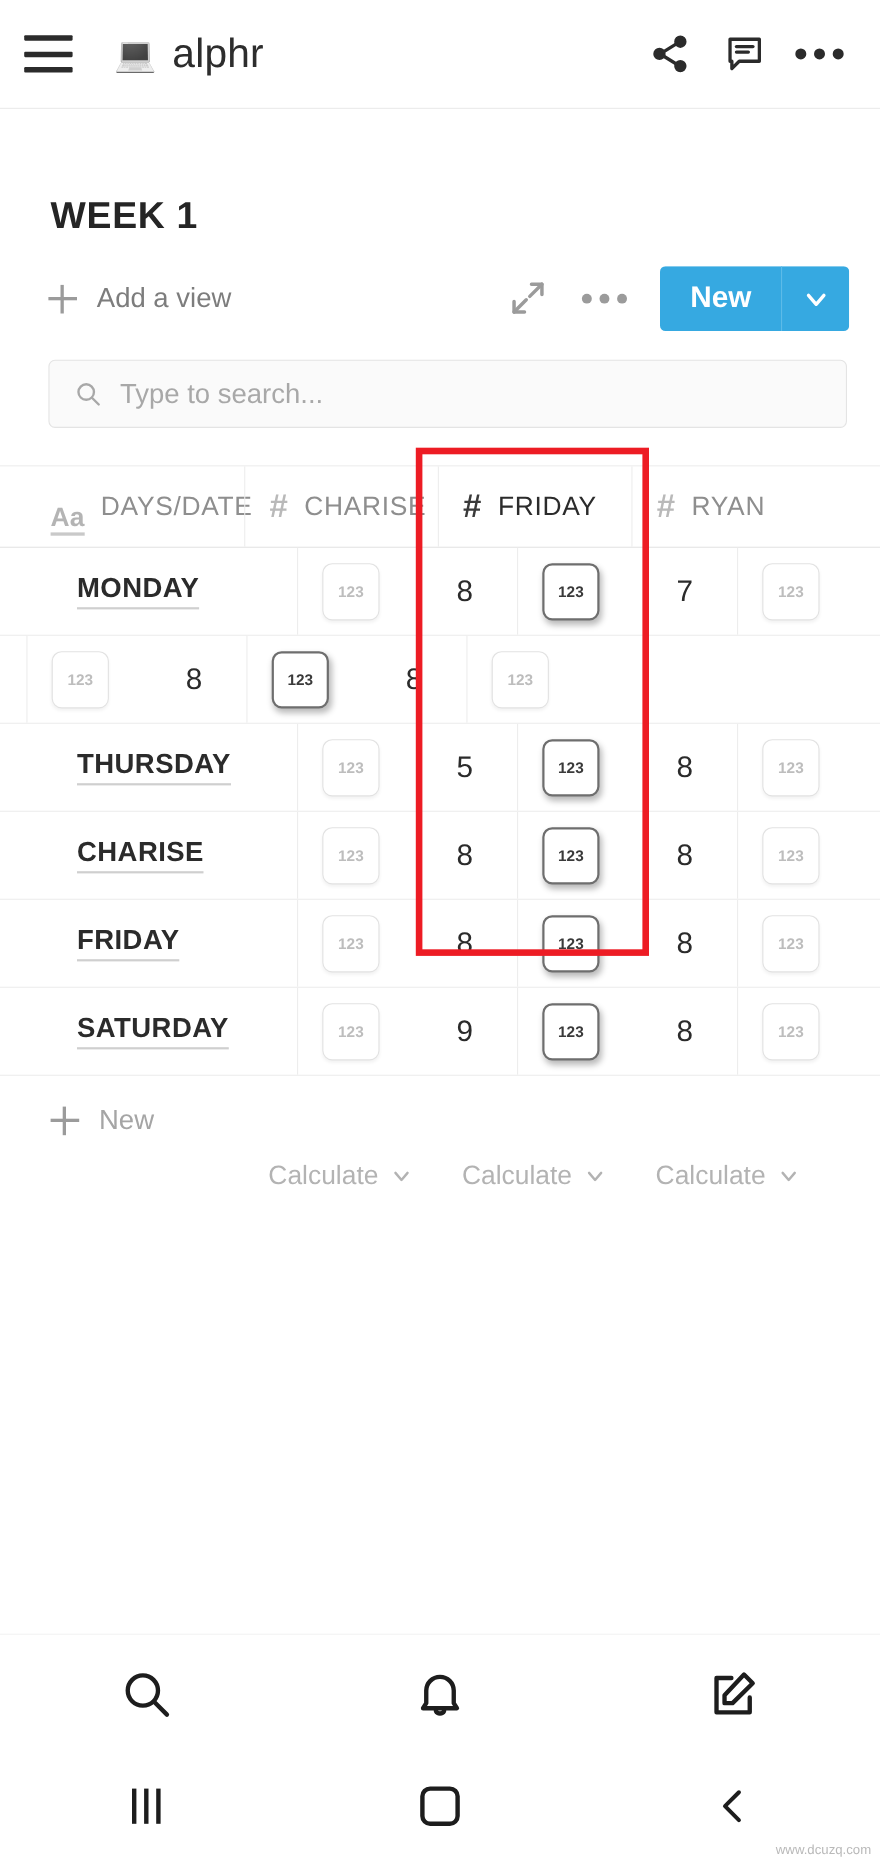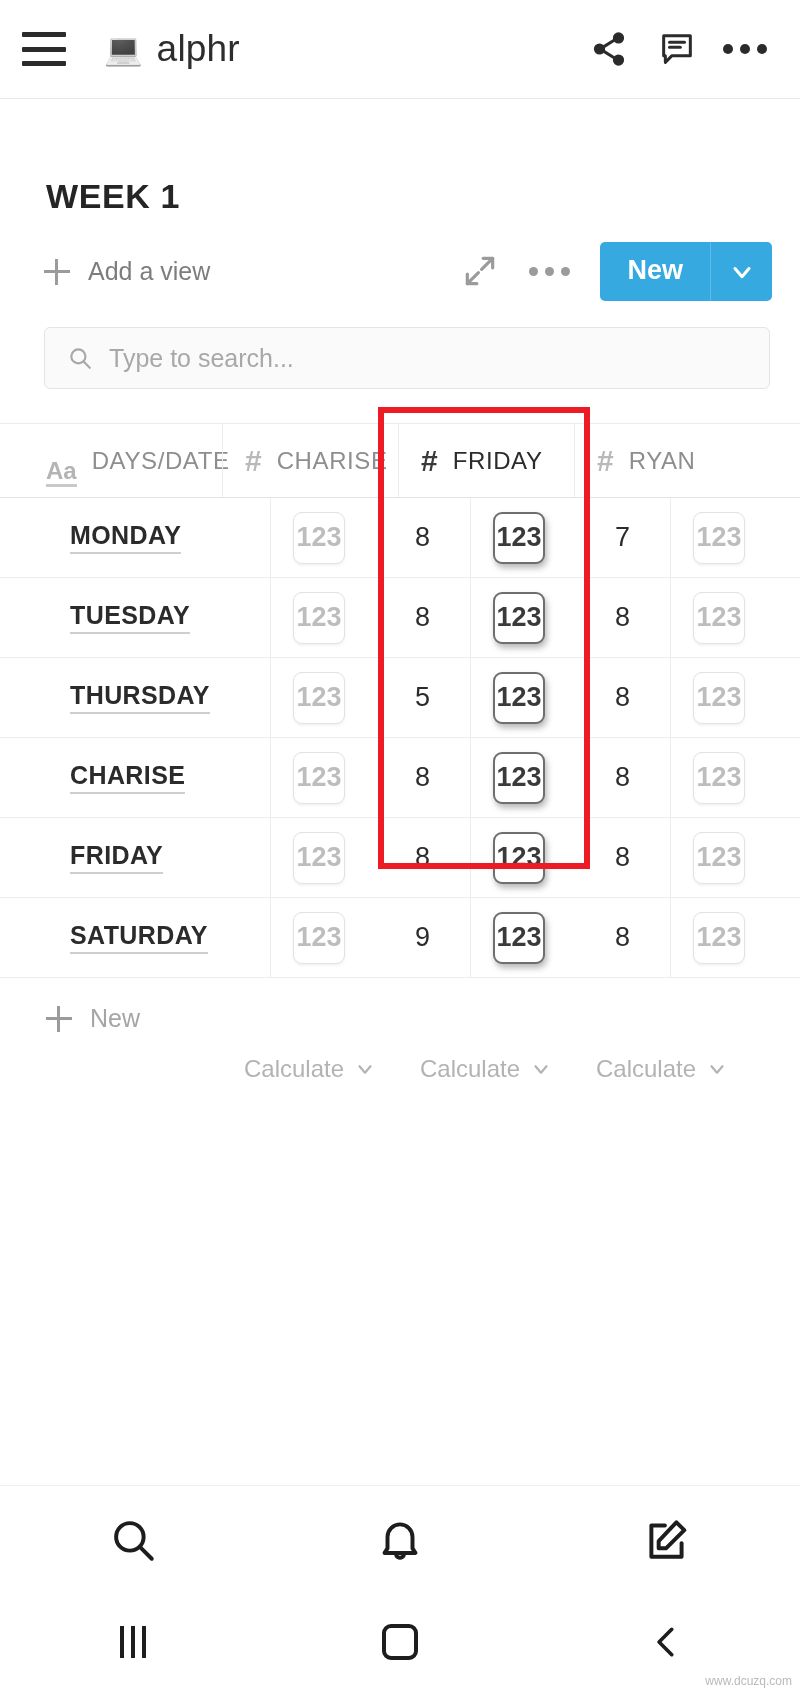--- a/index.html
+++ b/index.html
@@ -82,21 +82,21 @@
   .hdr-hash { font-size: 30px; font-weight: bold; color: #b9b9b9; line-height: 1; }
   .hdr-hash.dark { color: #3a3a3a; }
   .hdr-label { font-size: 24px; color: #8e8e8e; letter-spacing: .6px; }
   .hdr-label.dark { color: #2b2b2b; }
 
   .day-label { font-size: 25px; font-weight: bold; color: #2b2b2b;
     letter-spacing: .4px; border-bottom: 2px solid #cfcfcf; padding-bottom: 2px; }
 
   .badge123 { width: 52px; height: 52px; border: 1px solid #e2e2e2; border-radius: 9px;
     background: #fff; display: flex; align-items: center; justify-content: center;
-    font-size: 27px; font-weight: bold; color: #bdbdbd; box-shadow: 0 2px 3px rgba(0,0,0,.05); }
+    font-size: 14px; font-weight: bold; color: #bdbdbd; box-shadow: 0 2px 3px rgba(0,0,0,.05); }
   .badge123.dark { border: 2px solid #6e6e6e; color: #3a3a3a;
     box-shadow: 2px 4px 6px rgba(0,0,0,.28); }
   .cell-val { font-size: 27px; color: #2b2b2b; }
 
   .newrow { display: flex; align-items: center; gap: 18px; padding: 26px 0 0 46px; }
   .newrow-label { font-size: 25px; color: #a5a5a5; }
 
   .calcrow { display: flex; padding-top: 22px; }
   .calc-first { width: 222px; flex: 0 0 222px; }
   .calc-cell { width: 176px; flex: 0 0 176px; display: flex; align-items: center;
@@ -241,23 +241,20 @@
           <span class="badge123 dark">123</span>
           <span class="cell-val">7</span>
           </div>
         <div class="cell c-num">
           <span class="badge123">123</span>
           <span class="cell-val"></span>
           </div>
       </div>
 
       <div class="trow">
-        <div class="cell c-day">
-          <span class="day-label">TUESDAY</span>
-          </div>
         <div class="cell c-num">
           <span class="badge123">123</span>
           <span class="cell-val">8</span>
           </div>
         <div class="cell c-num">
           <span class="badge123 dark">123</span>
           <span class="cell-val">8</span>
           </div>
         <div class="cell c-num">
           <span class="badge123">123</span>

